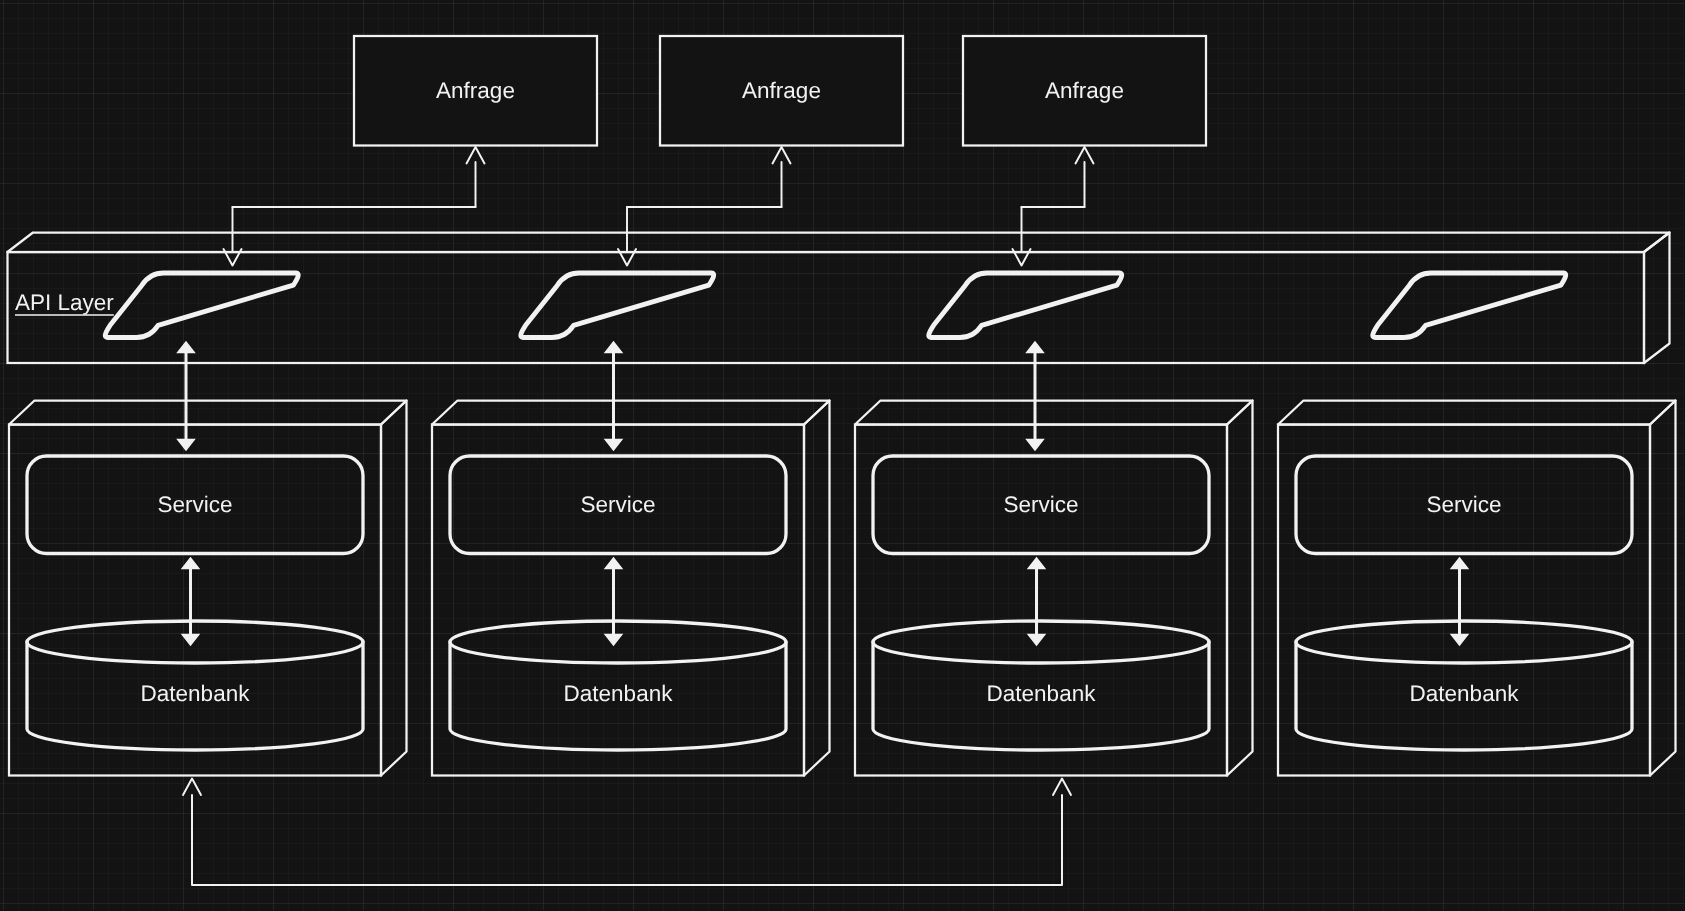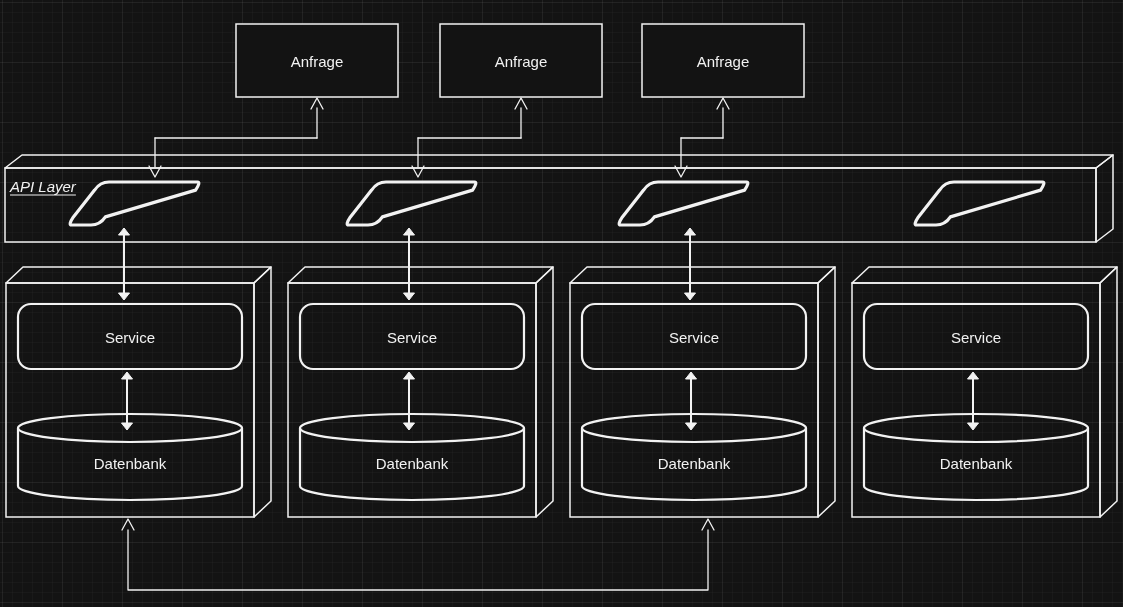--- a/index.html
+++ b/index.html
@@ -128,21 +128,21 @@
       <path d="M 973 379 L 973 423" fill="none" stroke="#f2f2f2" stroke-width="2" stroke-linejoin="round" stroke-linecap="round"></path>
       <path d="M 973 372 L 967.5 379 L 978.5 379 Z" fill="#f2f2f2" stroke="#f2f2f2" stroke-width="1"></path>
       <path d="M 973 430 L 967.5 423 L 978.5 423 Z" fill="#f2f2f2" stroke="#f2f2f2" stroke-width="1"></path>
       <path d="M 128 530 L 128 590 L 708 590 L 708 530" fill="none" stroke="#f2f2f2" stroke-width="1.3" stroke-linejoin="round" stroke-linecap="round"></path>
       <path d="M 122 530 L 128 519 L 134 530" fill="none" stroke="#f2f2f2" stroke-width="1.3" stroke-linecap="round" stroke-linejoin="round"></path>
       <path d="M 702 530 L 708 519 L 714 530" fill="none" stroke="#f2f2f2" stroke-width="1.3" stroke-linecap="round" stroke-linejoin="round"></path>
     </svg>
 <div class="lbl lbl-center" style="left: 317px; top: 60.5px;">Anfrage</div>
     <div class="lbl lbl-center" style="left: 521px; top: 60.5px;">Anfrage</div>
     <div class="lbl lbl-center" style="left: 723px; top: 60.5px;">Anfrage</div>
-    <div class="lbl lbl lbl-api" style="left: 10px; top: 186px; transform: translateY(-50%); font-style: italic;">API Layer</div>
+    <div class="lbl lbl lbl-api" style="left: 10px; top: 202px; transform: translateY(-50%);">API Layer</div>
     <div class="lbl lbl-center" style="left: 130px; top: 336.5px;">Service</div>
     <div class="lbl lbl-center" style="left: 130px; top: 463px;">Datenbank</div>
     <div class="lbl lbl-center" style="left: 412px; top: 336.5px;">Service</div>
     <div class="lbl lbl-center" style="left: 412px; top: 463px;">Datenbank</div>
     <div class="lbl lbl-center" style="left: 694px; top: 336.5px;">Service</div>
     <div class="lbl lbl-center" style="left: 694px; top: 463px;">Datenbank</div>
     <div class="lbl lbl-center" style="left: 976px; top: 336.5px;">Service</div>
     <div class="lbl lbl-center" style="left: 976px; top: 463px;">Datenbank</div>
   </div>
 

